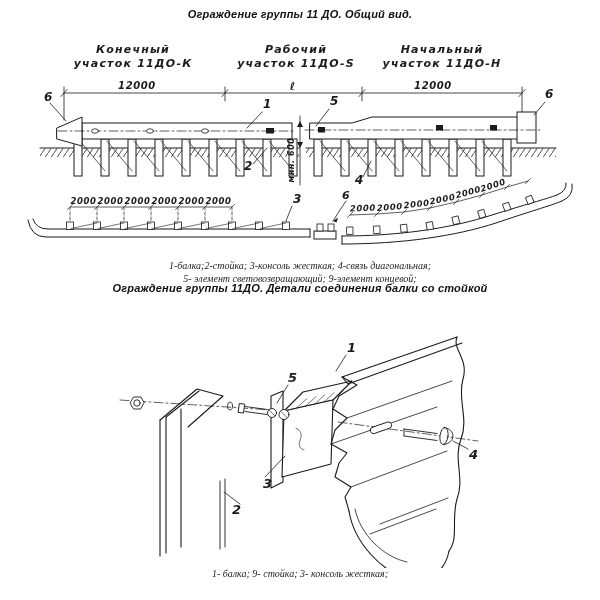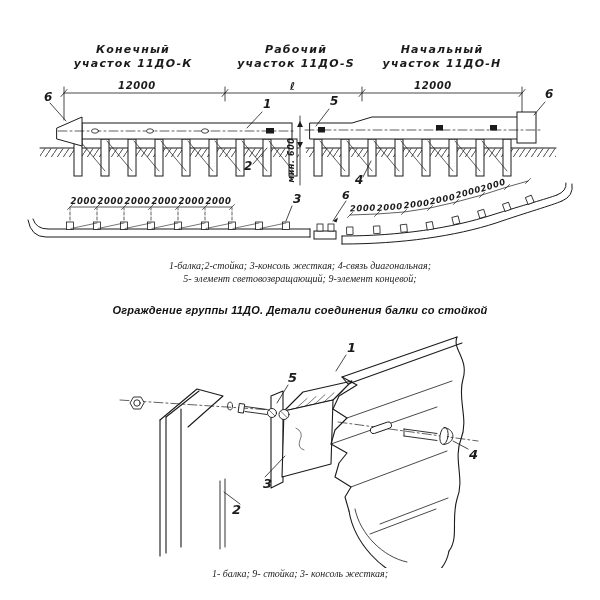--- a/index.html
+++ b/index.html
@@ -16,20 +16,21 @@
   svg text{font-family:"DejaVu Sans",sans-serif;fill:#1b1b1b;}
   .hand{font-style:italic;font-weight:bold;letter-spacing:1.2px;}
   .dimtxt{font-style:italic;font-weight:bold;letter-spacing:0.6px;}
   .partnum{font-style:italic;font-weight:bold;}
 </style>
 </head>
 <body>
 
 <div class="page">
 
+  <div class="title" style="top:8px;">Ограждение группы 11 ДО. Общий вид.</div>
 
   <svg width="600" height="222" style="top:36px" viewBox="0 36 600 222" fill="none" stroke="#1b1b1b" stroke-width="1" stroke-linecap="round">
     <defs>
       <pattern id="hatch" width="6" height="9" patternUnits="userSpaceOnUse">
         <line x1="0" y1="9" x2="6" y2="0" stroke="#1b1b1b" stroke-width="0.8"></line>
       </pattern>
     </defs>
 
     <g stroke="none" fill="#1b1b1b">
       <text class="hand" x="133" y="53" font-size="11" text-anchor="middle">Конечный</text>
@@ -216,21 +217,21 @@
         <text class="partnum" x="342" y="199" font-size="11" stroke="none" fill="#1b1b1b">6</text>
       </g>
     </g>
   </svg>
 
   <div class="caption" style="top:259px;">
     <div>1-балка;2-стойка; 3-консоль жесткая; 4-связь диагональная;</div>
     <div>5- элемент световозвращающий; 9-элемент концевой;</div>
   </div>
 
-  <div class="title" style="top:304px;">Ограждение группы 11ДО. Детали соединения балки со стойкой</div>
+  <div class="title" style="top:282px;">Ограждение группы 11ДО. Детали соединения балки со стойкой</div>
 
   <svg width="600" height="250" style="top:318px" viewBox="0 318 600 250" fill="none" stroke="#1b1b1b" stroke-width="1.1" stroke-linecap="round" stroke-linejoin="round">
 
     <path d="M120,400 L318,413" stroke-width="0.7" stroke-dasharray="9 3 2 3"></path>
     <path d="M338,422 L478,441" stroke-width="0.7" stroke-dasharray="9 3 2 3"></path>
 
     <g>
       <path d="M160,420 V556 M166,417 V553 M181,409 V547"></path>
       <path d="M160,420 L197,389 L223,396 M223,396 L188,427 M166,417 L199,391"></path>
       <path d="M220,481 V549 M225,479 V547" stroke-width="0.9"></path>

